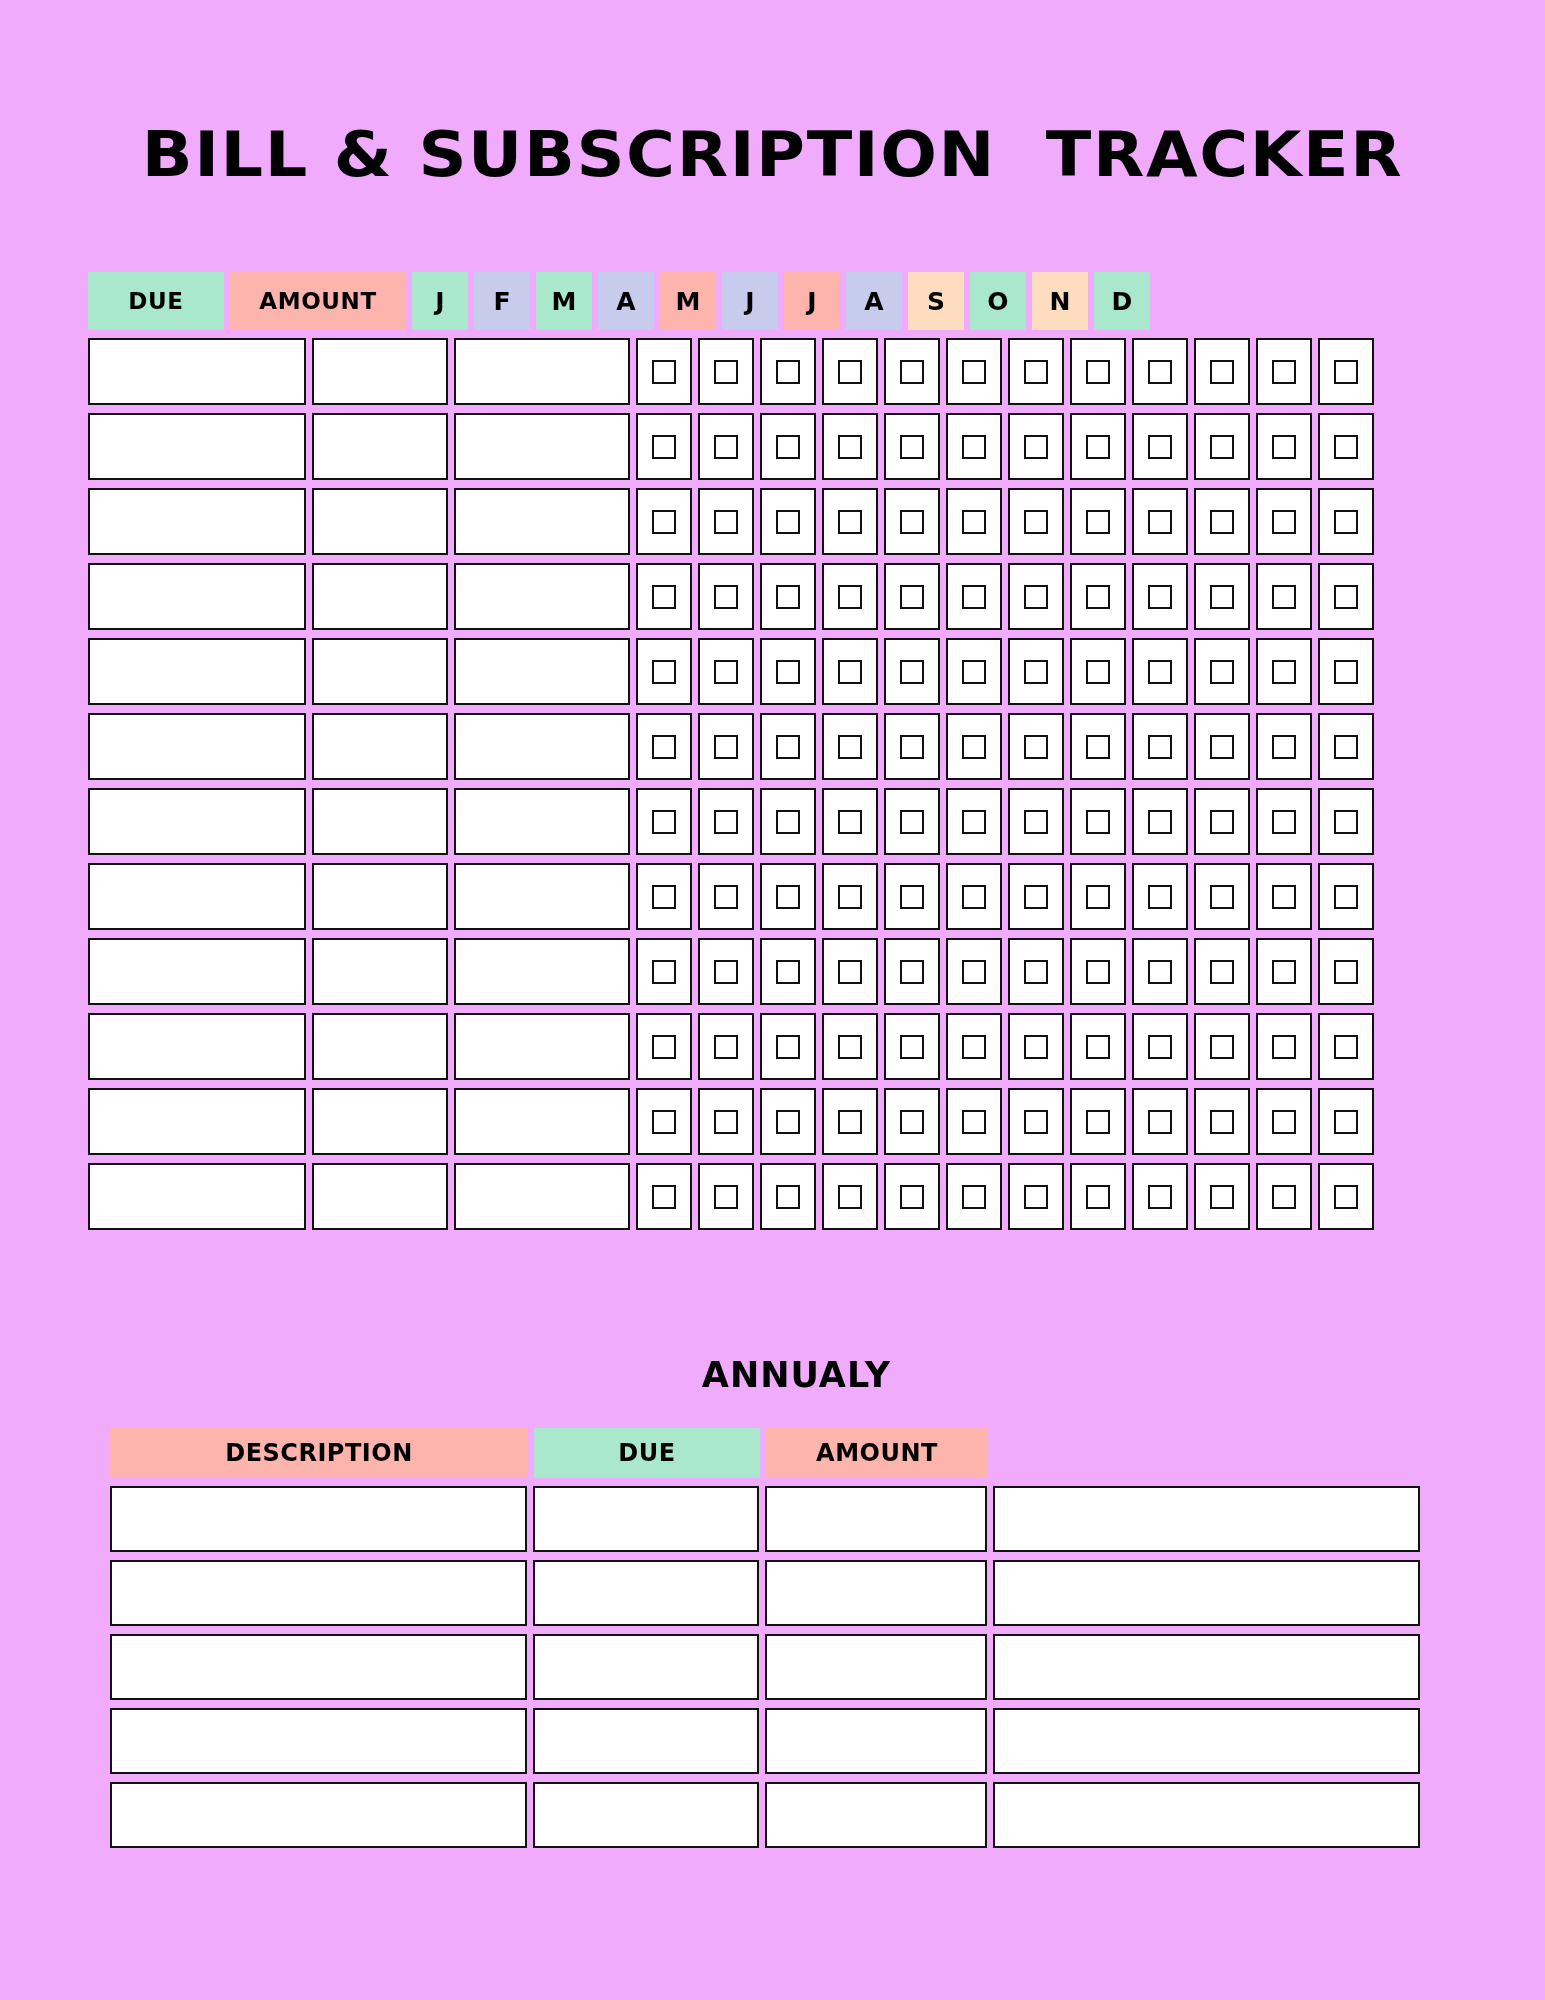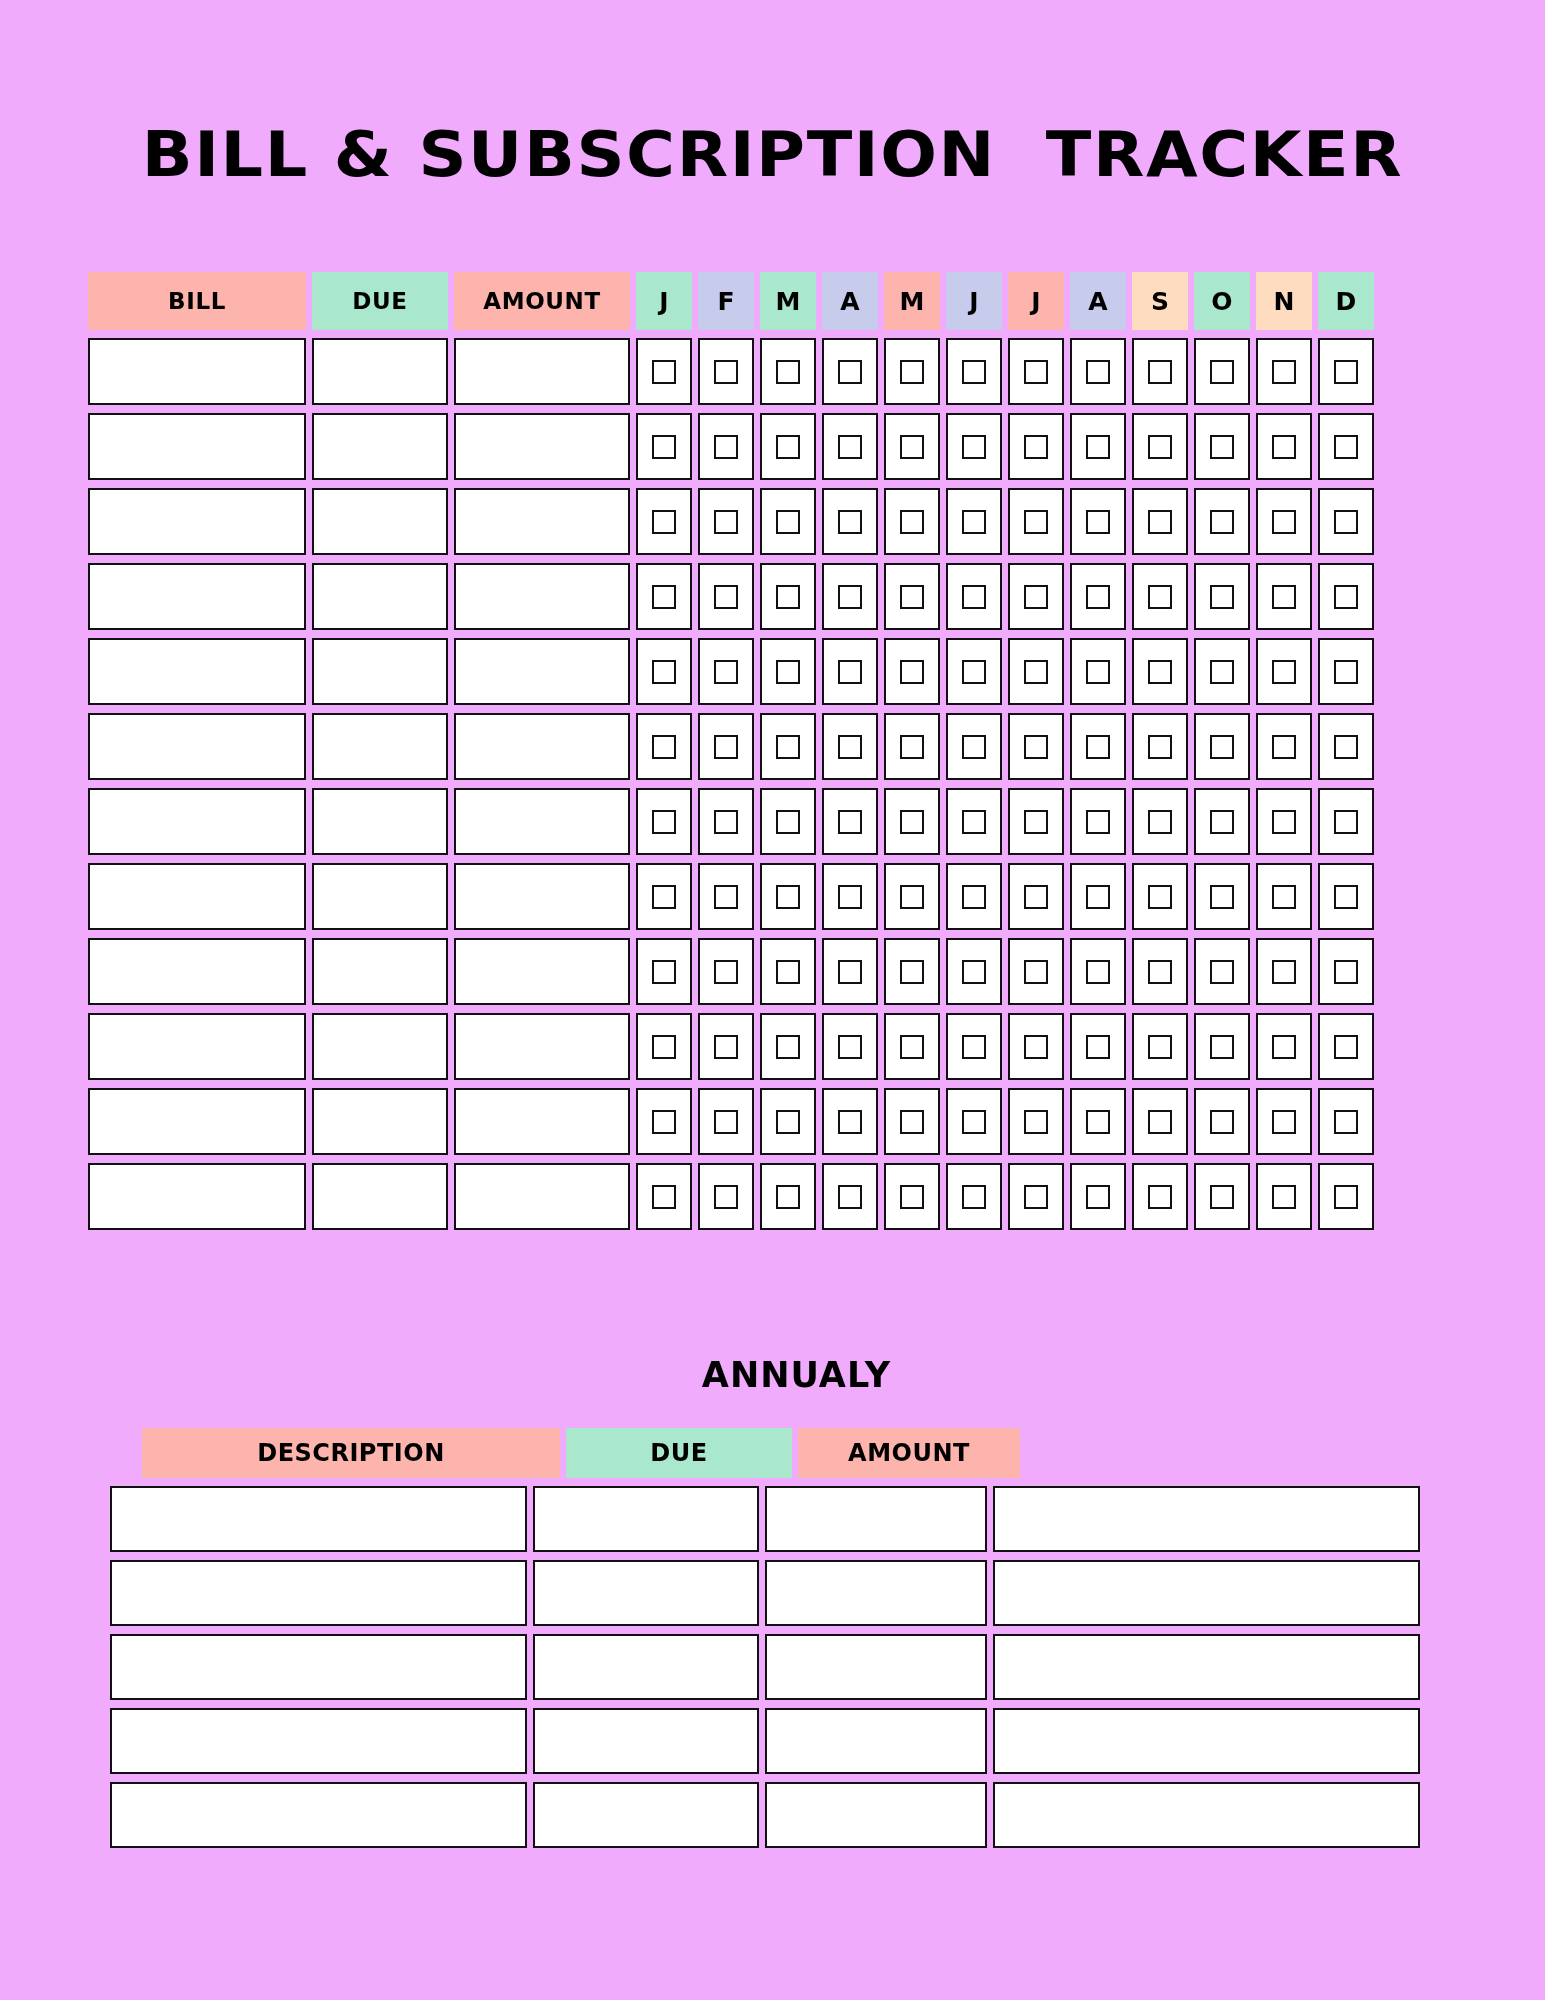--- a/index.html
+++ b/index.html
@@ -144,21 +144,20 @@
 </style>
 </head>
 <body>
 
 <div class="page">
 
   <div class="title">BILL &amp; SUBSCRIPTION  TRACKER</div>
 
   <div class="tracker">
     <div class="hdr-row" id="tracker-header">
-        <div class="hdr-cell bill" style="background: rgb(252, 180, 172);">BILL</div>
         <div class="hdr-cell due" style="background: rgb(169, 232, 204);">DUE</div>
         <div class="hdr-cell amount" style="background: rgb(252, 180, 172);">AMOUNT</div>
         <div class="hdr-cell month" style="background: rgb(169, 232, 204);">J</div>
         <div class="hdr-cell month" style="background: rgb(199, 204, 236);">F</div>
         <div class="hdr-cell month" style="background: rgb(169, 232, 204);">M</div>
         <div class="hdr-cell month" style="background: rgb(199, 204, 236);">A</div>
         <div class="hdr-cell month" style="background: rgb(252, 180, 172);">M</div>
         <div class="hdr-cell month" style="background: rgb(199, 204, 236);">J</div>
         <div class="hdr-cell month" style="background: rgb(252, 180, 172);">J</div>
         <div class="hdr-cell month" style="background: rgb(199, 204, 236);">A</div>
@@ -660,21 +659,21 @@
             <div class="chk"></div>
           </div>
         </div>
       </div>
   </div>
 
   <div class="annually">ANNUALY</div>
 
   <div class="annual-table">
     <div class="an-hdr-row" id="annual-header">
-        <div class="an-hdr-cell c-desc" style="background: rgb(252, 180, 172); margin-left: 32px;">DESCRIPTION</div>
+        <div class="an-hdr-cell c-desc" style="background: rgb(252, 180, 172);">DESCRIPTION</div>
         <div class="an-hdr-cell c-due" style="background: rgb(169, 232, 204);">DUE</div>
         <div class="an-hdr-cell c-amt" style="background: rgb(252, 180, 172);">AMOUNT</div>
       </div>
     <div id="annual-body">
         <div class="an-body-row">
           <div class="an-cellbox c-desc"></div>
           <div class="an-cellbox c-due"></div>
           <div class="an-cellbox c-amt"></div>
           <div class="an-cellbox c-rate"></div>
         </div>

